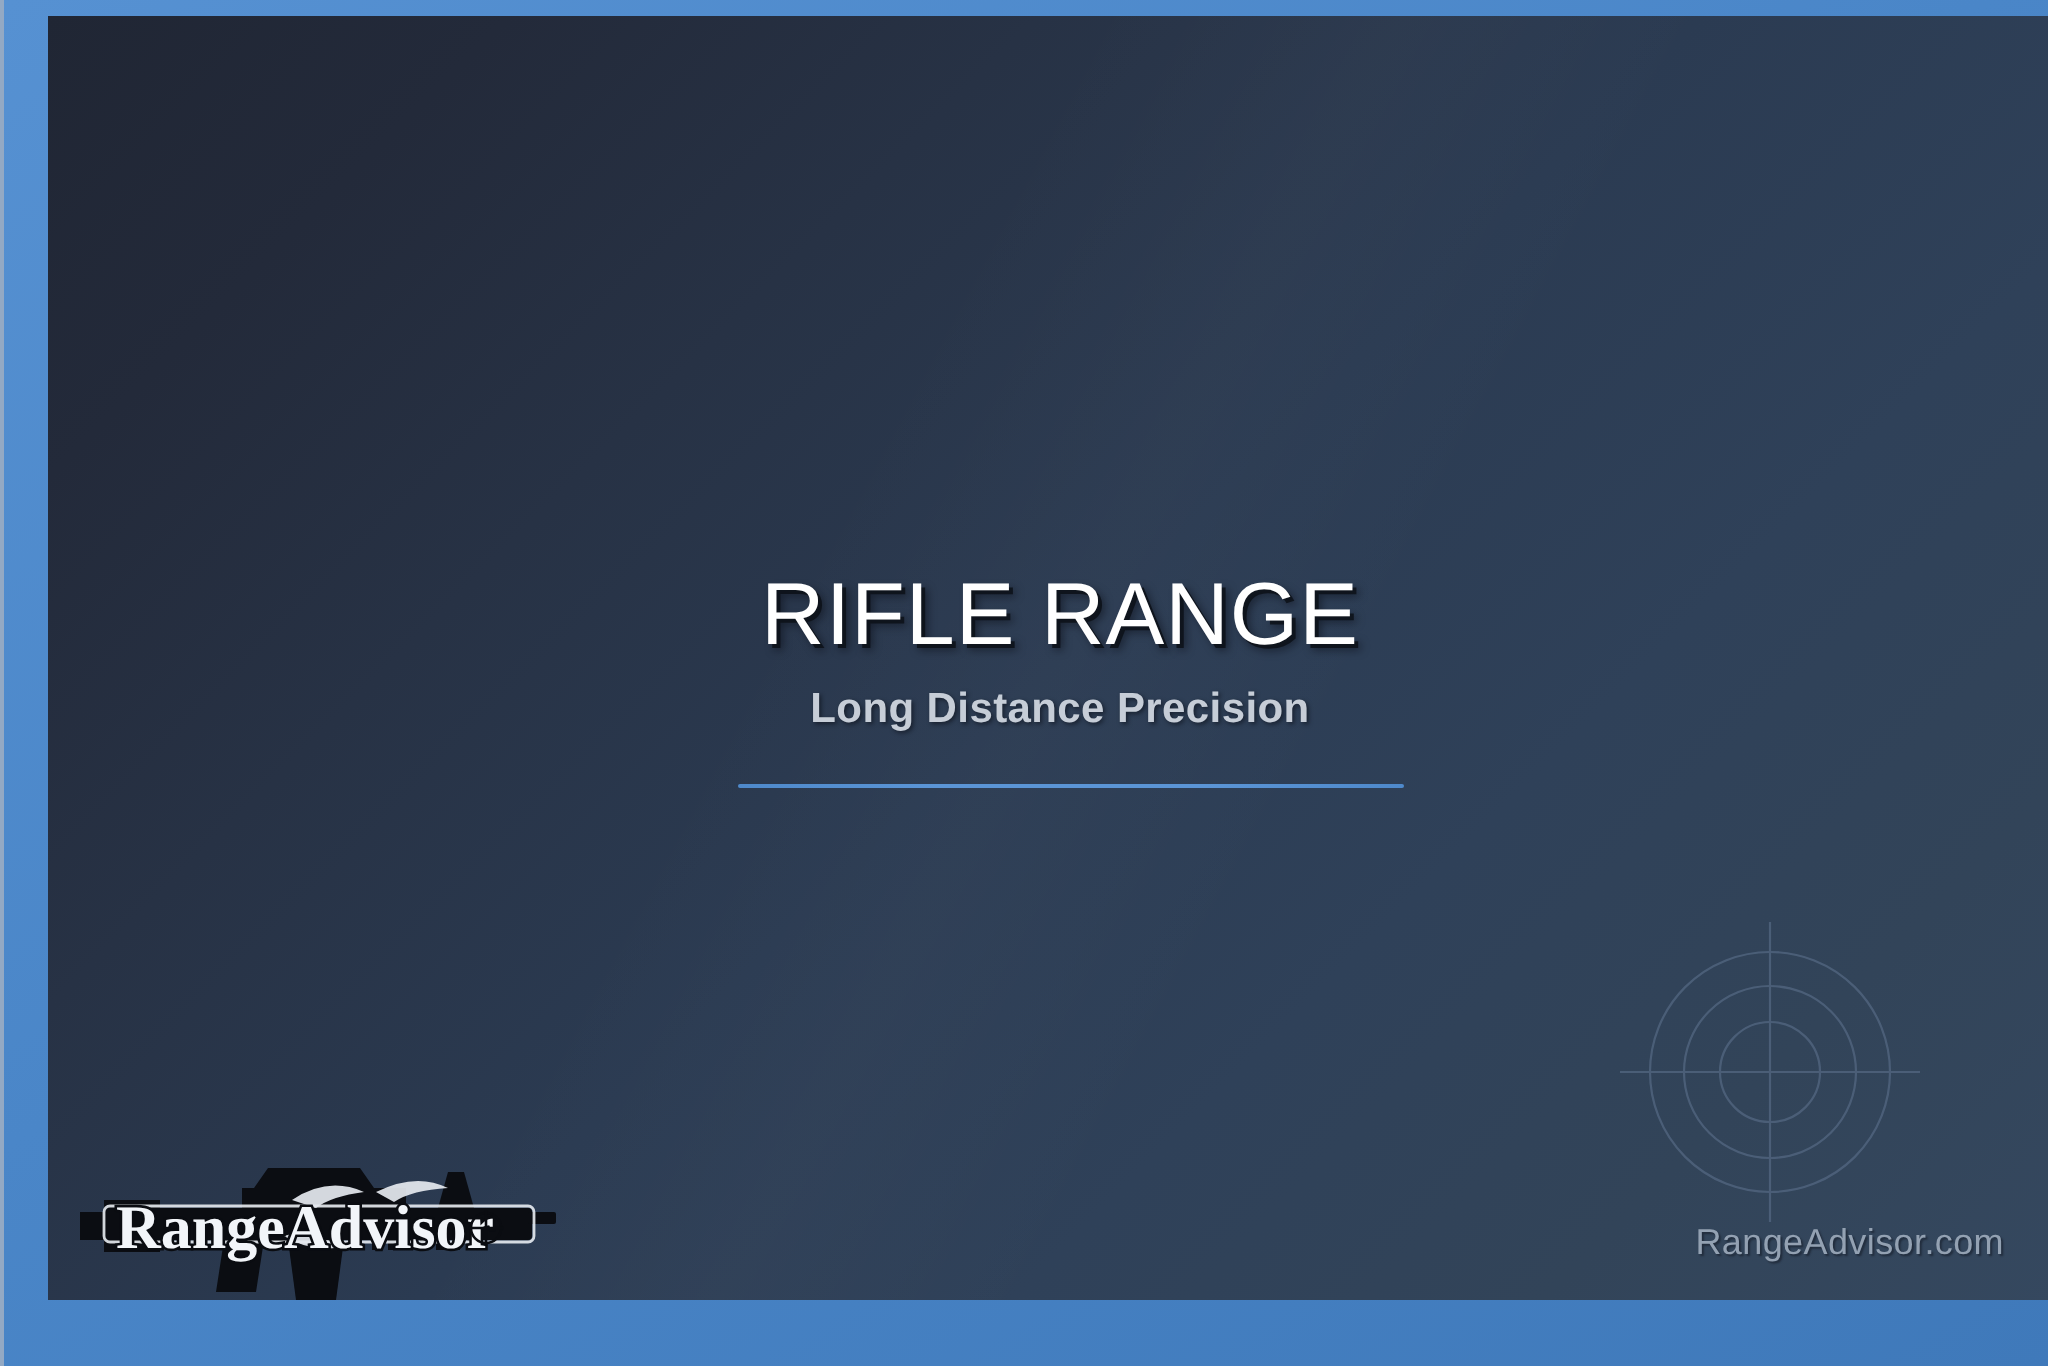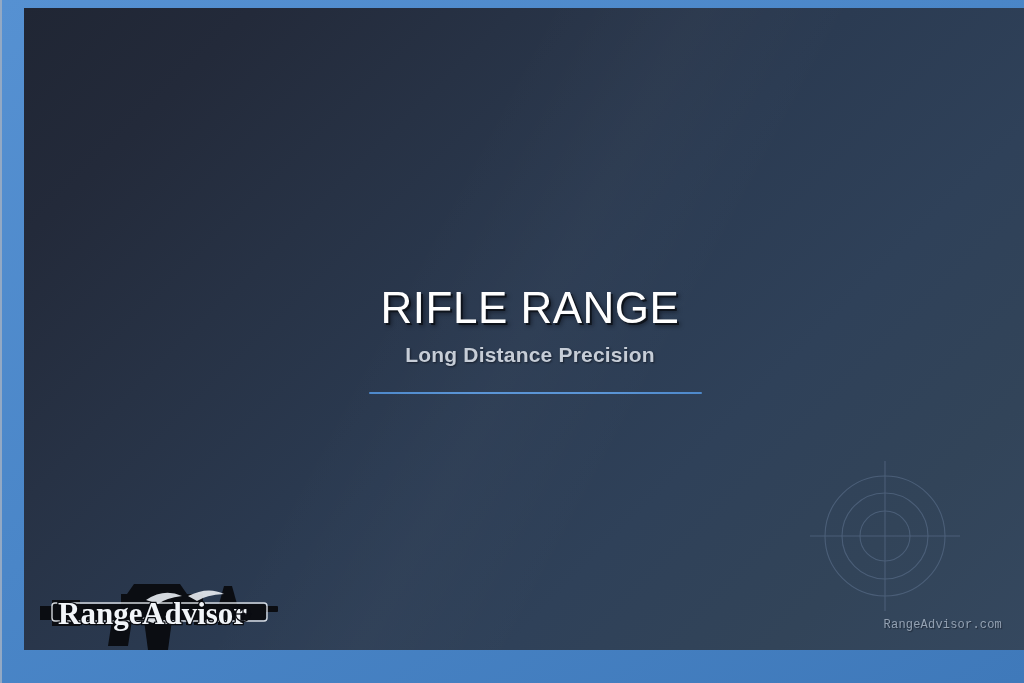--- a/index.html
+++ b/index.html
@@ -129,25 +129,24 @@
     height: 100px;
     text-align: right;
   }
   #brand-logo svg { display: block; }
 
   
   #site-watermark {
     position: absolute;
     right: 34px;
     bottom: 18px;
-    font-size: 12px;
+    font-size: 18px;
     letter-spacing: 0.2px;
     color: #93a1b2;
     text-shadow: 1px 1px 1px rgba(10,14,22,0.45);
-    font-family: Liberation Mono, monospace;
   }
 </style>
 </head>
 <body>
 
 <div id="slide-canvas">
 
   <div id="border-frame"></div>
 
   <div id="slide-surface">

